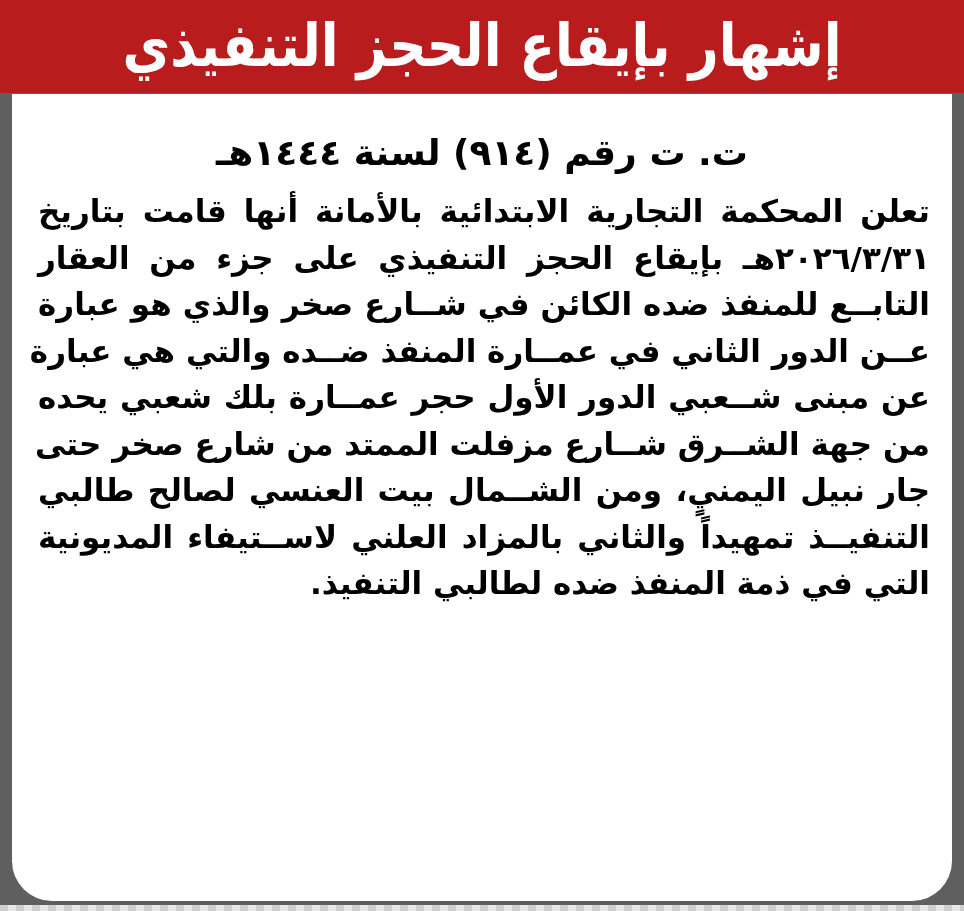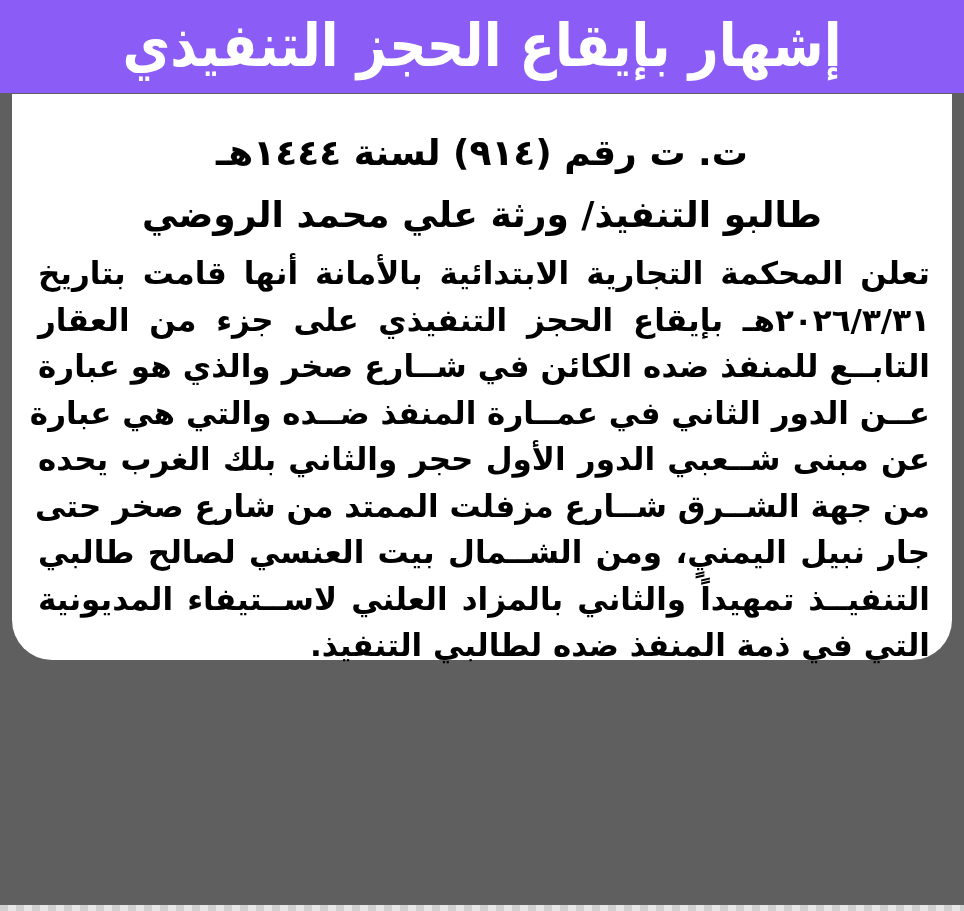--- a/index.html
+++ b/index.html
@@ -4,31 +4,31 @@
   <style>
     html, body { margin: 0; padding: 0; }
     body {
       width: 964px; height: 911px; overflow: hidden;
       background: #5f5f5f;
       font-family: "DejaVu Sans", sans-serif;
       position: relative;
     }
     .header {
       position: absolute; left: 0; top: 0; width: 964px; height: 93px;
-      background: #8b5cf6; color: #ffffff;
+      background: #b91c1c; color: #ffffff;
       display: flex; align-items: center; justify-content: center;
       direction: rtl;
     }
     .header-title {
       font-size: 52px; font-weight: bold; letter-spacing: -1px;
       transform: scaleY(1.15);
       margin-top: -4px;
     }
     .panel {
-      position: absolute; left: 12px; top: 94px; width: 940px; height: 566px;
+      position: absolute; left: 12px; top: 94px; width: 940px; height: 807px;
       background: #ffffff;
       border-bottom-left-radius: 40px; border-bottom-right-radius: 40px;
       direction: rtl;
     }
     .subhead {
       text-align: center; font-weight: bold; color: #000;
       font-size: 36px; line-height: 62px;
     }
     .subhead.first { margin-top: 28px; }
     .body-text {
@@ -46,28 +46,27 @@
   </style>
 </head>
 <body>
 
 <div class="header">
   <div class="header-title">إشهار بإيقاع الحجز التنفيذي</div>
 </div>
 
 <div class="panel">
   <div class="subhead first">ت. ت رقم (٩١٤) لسنة ١٤٤٤هـ</div>
-  <div class="subhead">طالبو التنفيذ/ ورثة علي محمد الروضي</div>
 
   <div class="body-text">
     <span class="body-line">تعلن المحكمة التجارية الابتدائية بالأمانة أنها قامت بتاريخ</span>
     <span class="body-line">٢٠٢٦/٣/٣١هـ بإيقاع الحجز التنفيذي على جزء من العقار</span>
     <span class="body-line">التابــع للمنفذ ضده الكائن في شــارع صخر والذي هو عبارة</span>
     <span class="body-line">عــن الدور الثاني في عمــارة المنفذ ضــده والتي هي عبارة</span>
-    <span class="body-line">عن مبنى شــعبي الدور الأول حجر والثاني بلك الغرب يحده</span>
+    <span class="body-line">عن مبنى شــعبي الدور الأول حجر عمــارة بلك شعبي يحده</span>
     <span class="body-line">من جهة الشــرق شــارع مزفلت الممتد من شارع صخر حتى</span>
     <span class="body-line">جار نبيل اليمنيٍ، ومن الشــمال بيت العنسي لصالح طالبي</span>
     <span class="body-line">التنفيــذ تمهيداً والثاني بالمزاد العلني لاســتيفاء المديونية</span>
     <span class="body-line last">التي في ذمة المنفذ ضده لطالبي التنفيذ.</span>
   </div>
 </div>
 
 <div class="bottom-strip"></div>
 
 </body></html>

